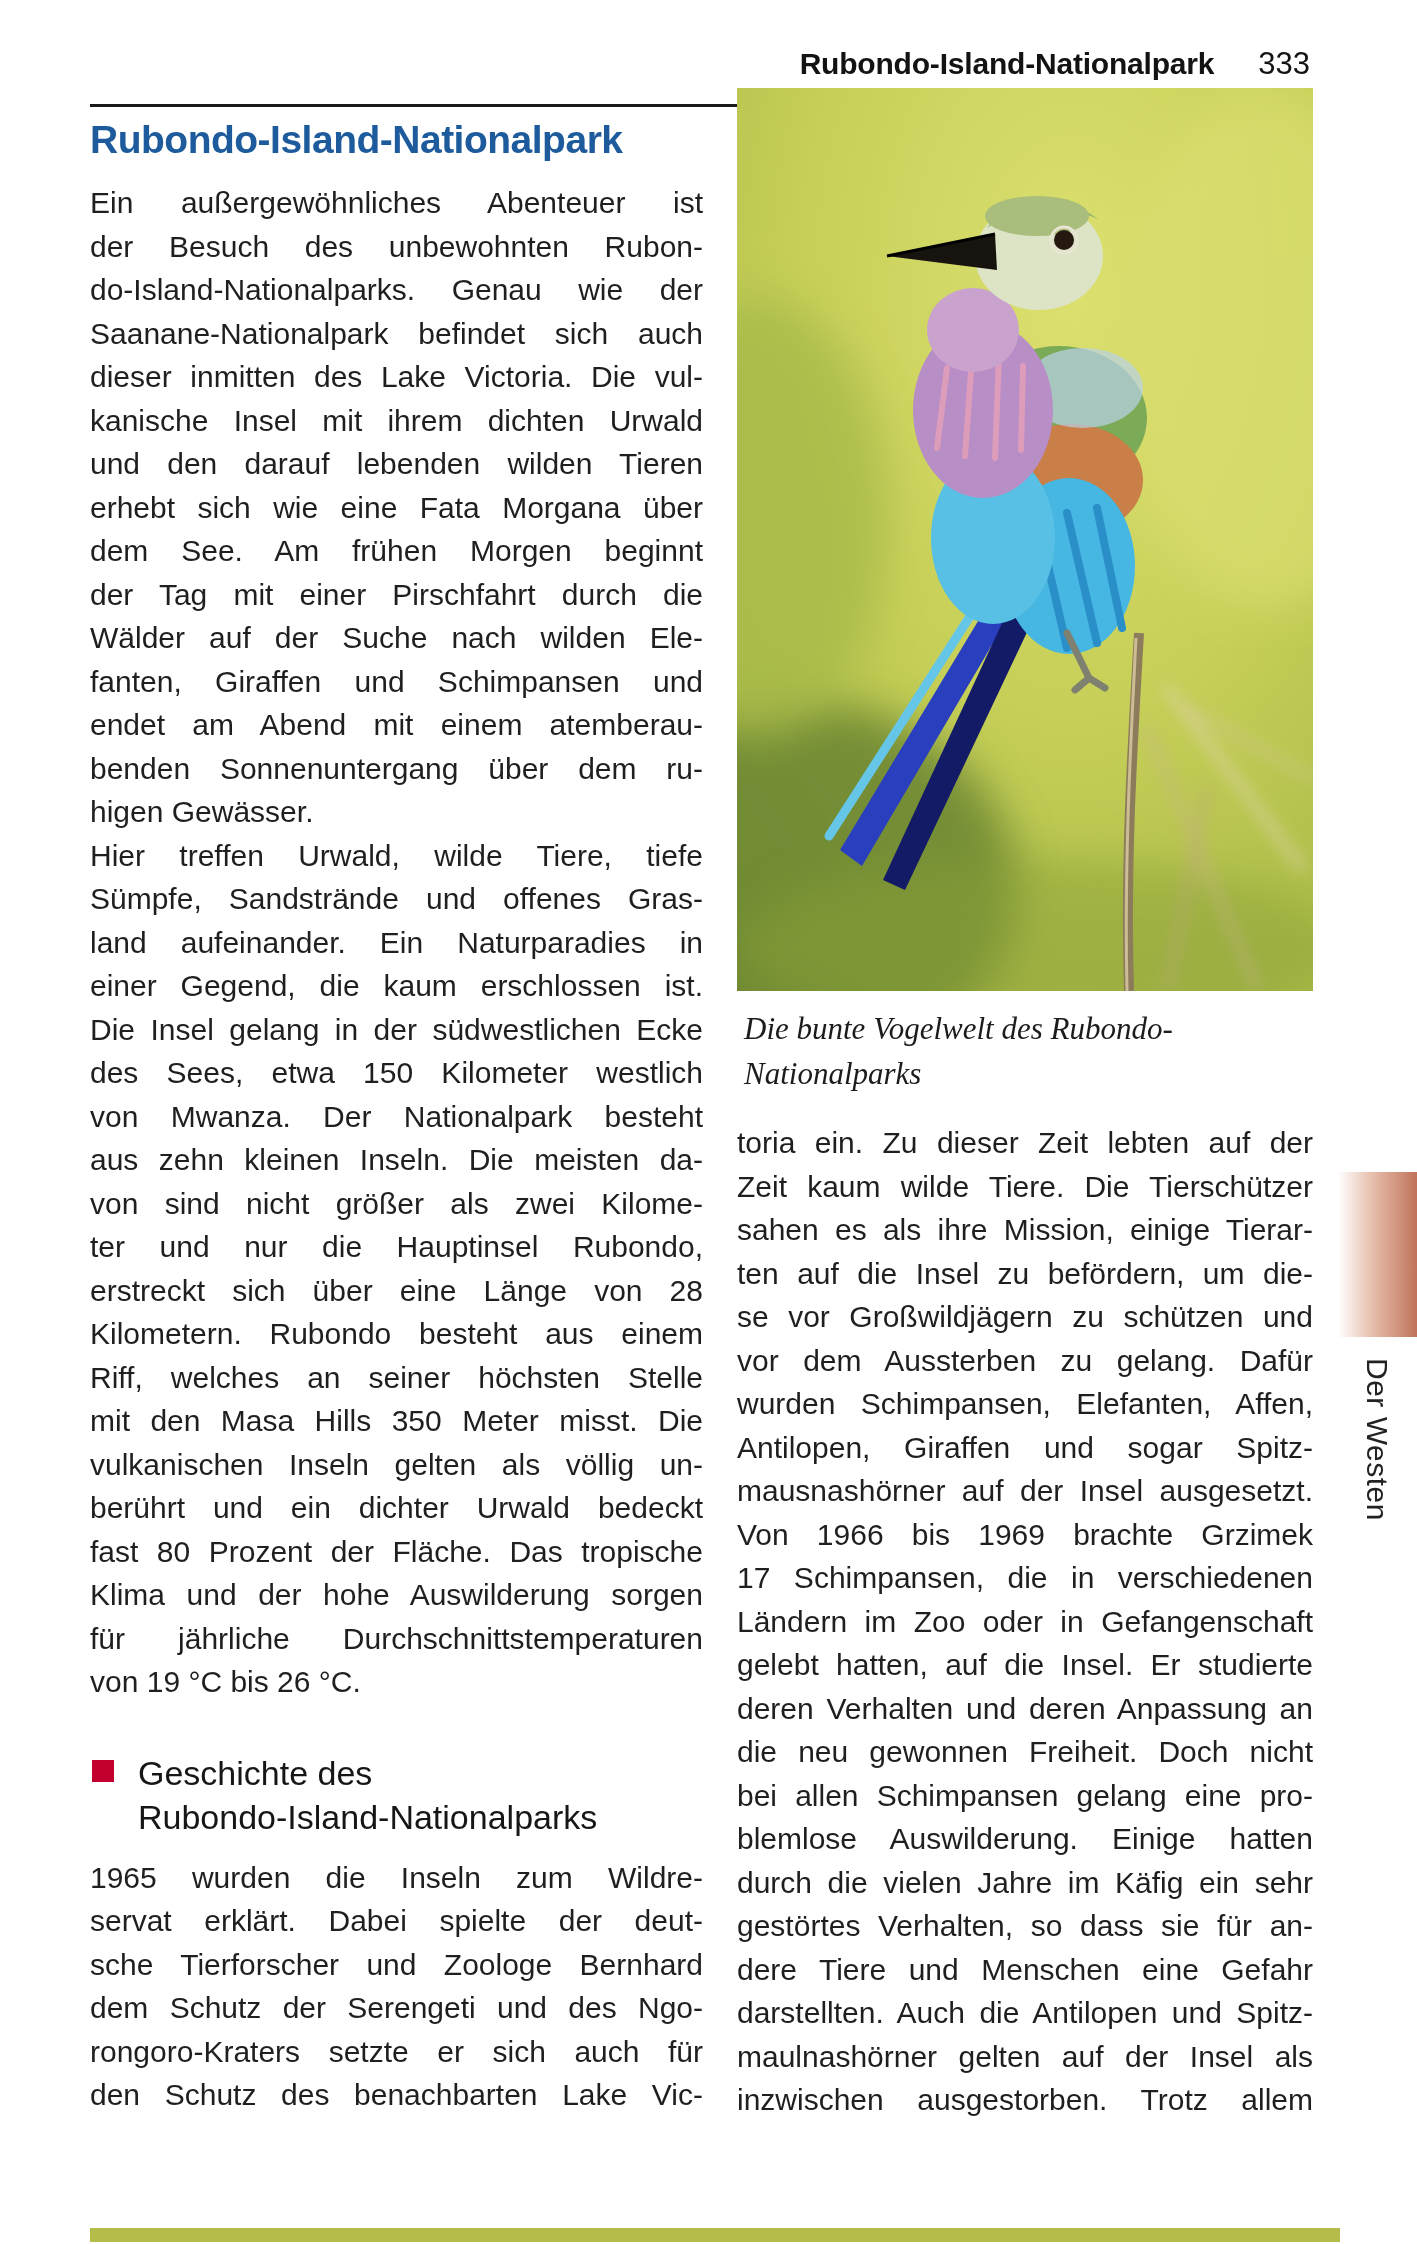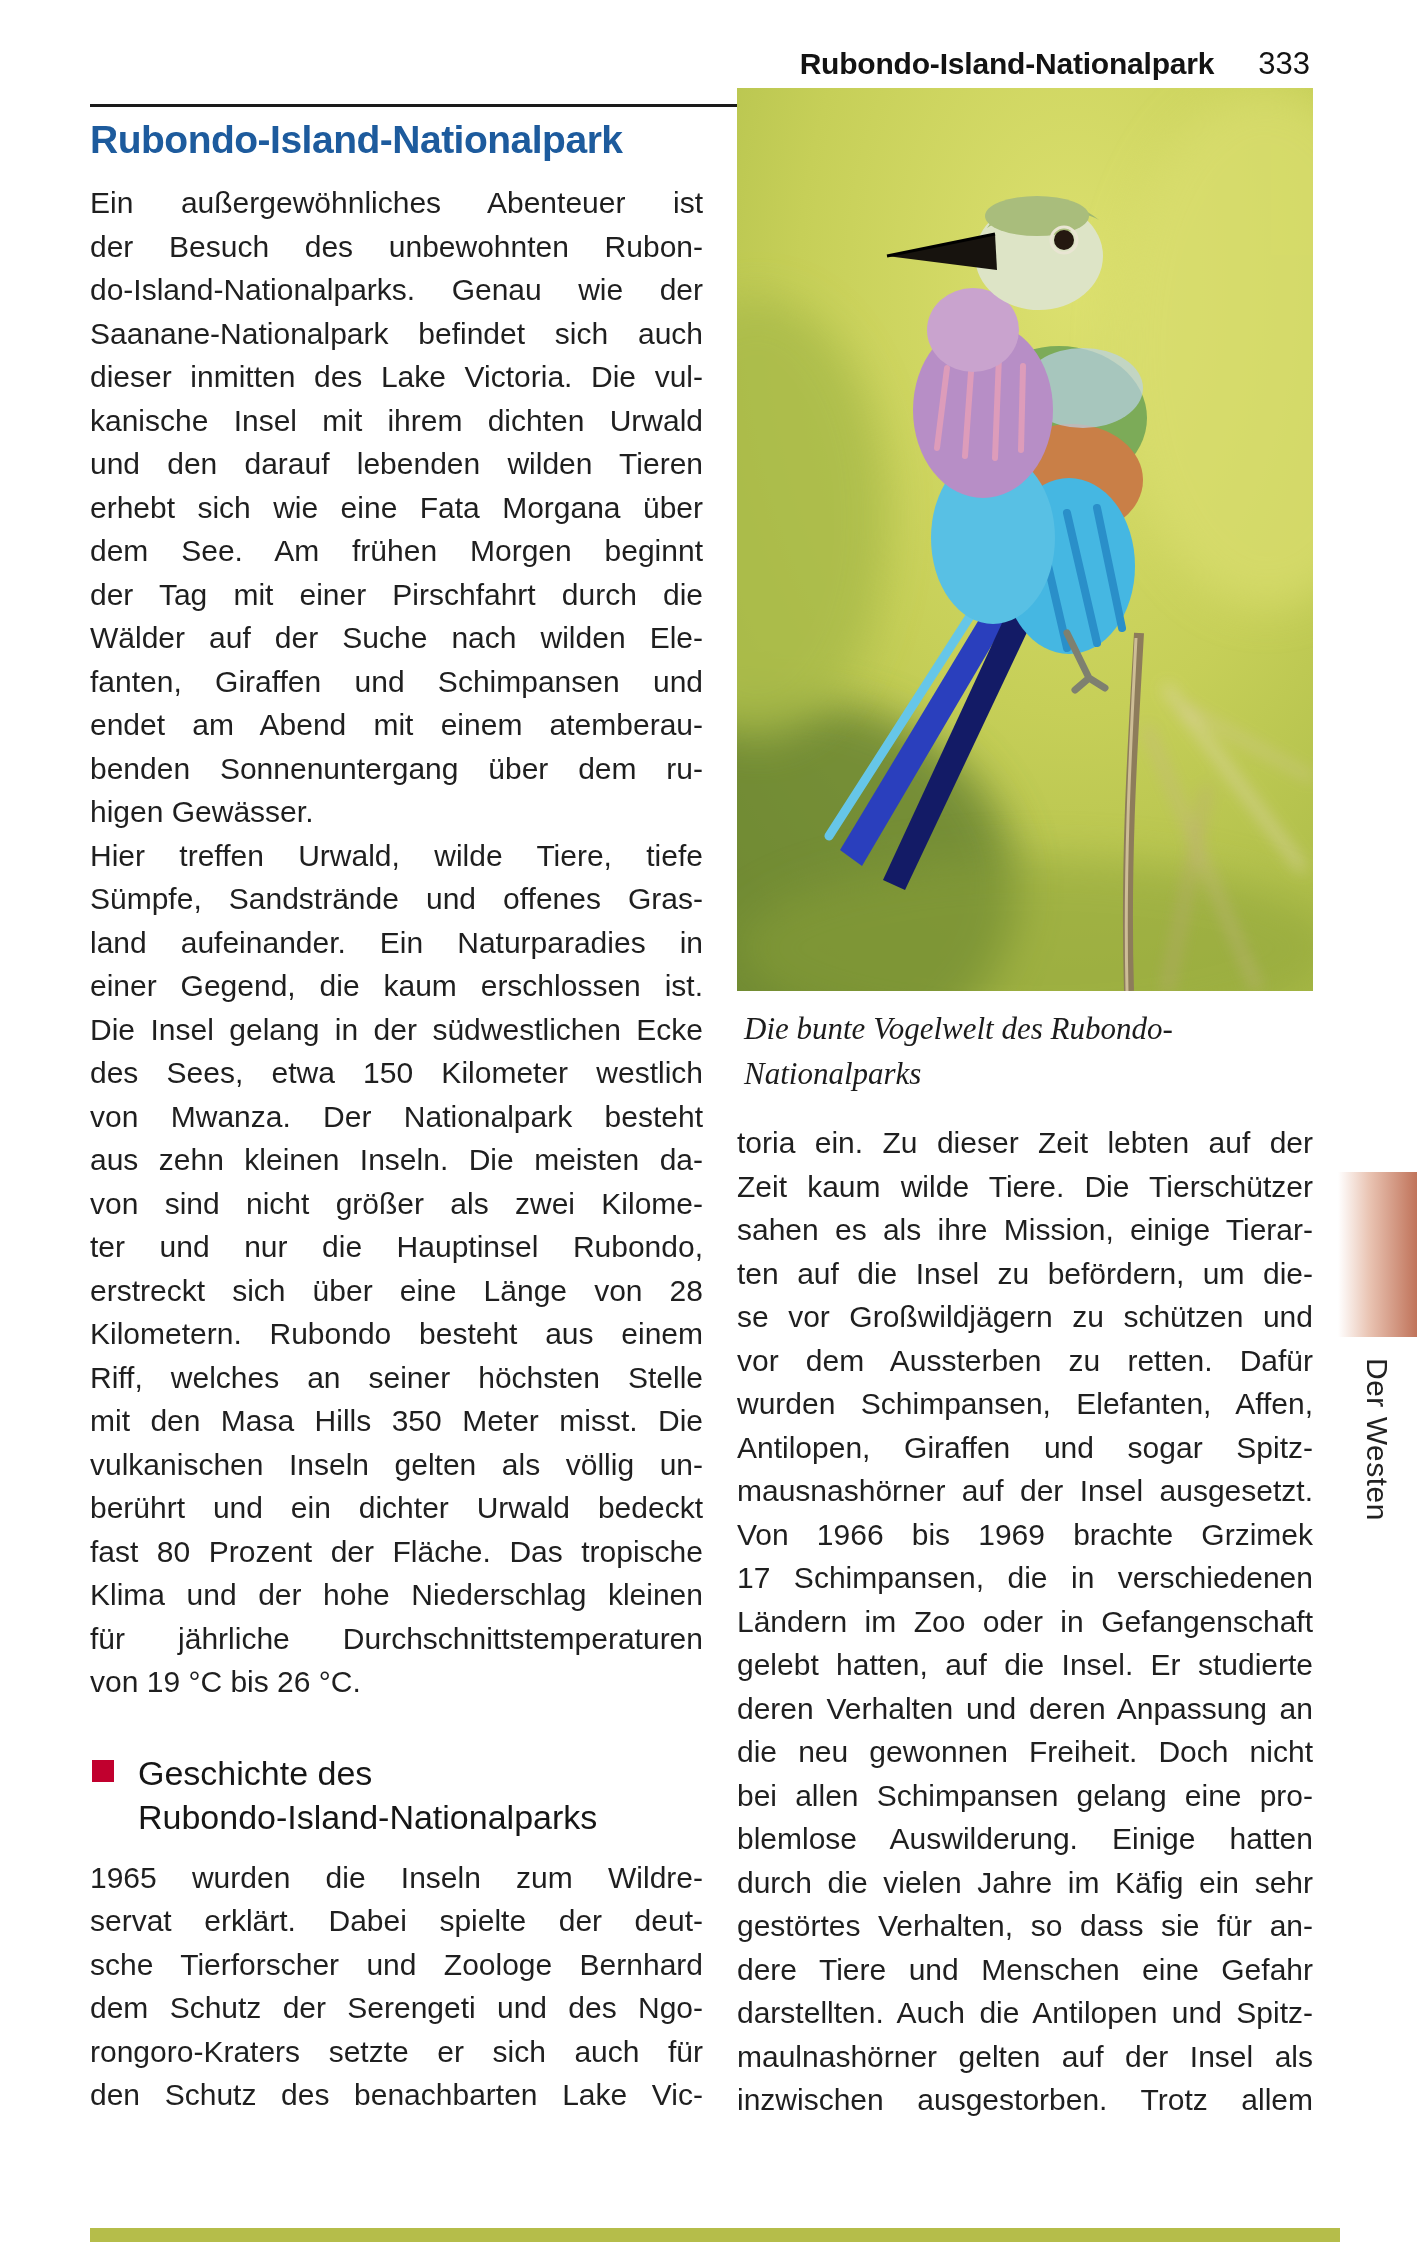--- a/index.html
+++ b/index.html
@@ -94,21 +94,21 @@
         <div class="tline">aus zehn kleinen Inseln. Die meisten da-</div>
         <div class="tline">von sind nicht größer als zwei Kilome-</div>
         <div class="tline">ter und nur die Hauptinsel Rubondo,</div>
         <div class="tline">erstreckt sich über eine Länge von 28</div>
         <div class="tline">Kilometern. Rubondo besteht aus einem</div>
         <div class="tline">Riff, welches an seiner höchsten Stelle</div>
         <div class="tline">mit den Masa Hills 350 Meter misst. Die</div>
         <div class="tline">vulkanischen Inseln gelten als völlig un-</div>
         <div class="tline">berührt und ein dichter Urwald bedeckt</div>
         <div class="tline">fast 80 Prozent der Fläche. Das tropische</div>
-        <div class="tline">Klima und der hohe Niederschlag kleinen</div>
+        <div class="tline">Klima und der hohe Auswilderung sorgen</div>
         <div class="tline">für jährliche Durchschnittstemperaturen</div>
         <div class="tline tline-end">von 19 °C bis 26 °C.</div>
       </div>
     <div class="subhead">
       <span class="bullet"></span>
       <div class="subhead-line">Geschichte des</div>
       <div class="subhead-line">Rubondo-Island-Nationalparks</div>
     </div>
     <div class="para3">
         <div class="tline">1965 wurden die Inseln zum Wildre-</div>
@@ -183,21 +183,21 @@
     <div>Nationalparks</div>
   </div>
 
   <div class="col-right">
     <div>
         <div class="tline">toria ein. Zu dieser Zeit lebten auf der</div>
         <div class="tline">Zeit kaum wilde Tiere. Die Tierschützer</div>
         <div class="tline">sahen es als ihre Mission, einige Tierar-</div>
         <div class="tline">ten auf die Insel zu befördern, um die-</div>
         <div class="tline">se vor Großwildjägern zu schützen und</div>
-        <div class="tline">vor dem Aussterben zu retten. Dafür</div>
+        <div class="tline">vor dem Aussterben zu gelang. Dafür</div>
         <div class="tline">wurden Schimpansen, Elefanten, Affen,</div>
         <div class="tline">Antilopen, Giraffen und sogar Spitz-</div>
         <div class="tline">mausnashörner auf der Insel ausgesetzt.</div>
         <div class="tline">Von 1966 bis 1969 brachte Grzimek</div>
         <div class="tline">17 Schimpansen, die in verschiedenen</div>
         <div class="tline">Ländern im Zoo oder in Gefangenschaft</div>
         <div class="tline">gelebt hatten, auf die Insel. Er studierte</div>
         <div class="tline">deren Verhalten und deren Anpassung an</div>
         <div class="tline">die neu gewonnen Freiheit. Doch nicht</div>
         <div class="tline">bei allen Schimpansen gelang eine pro-</div>

